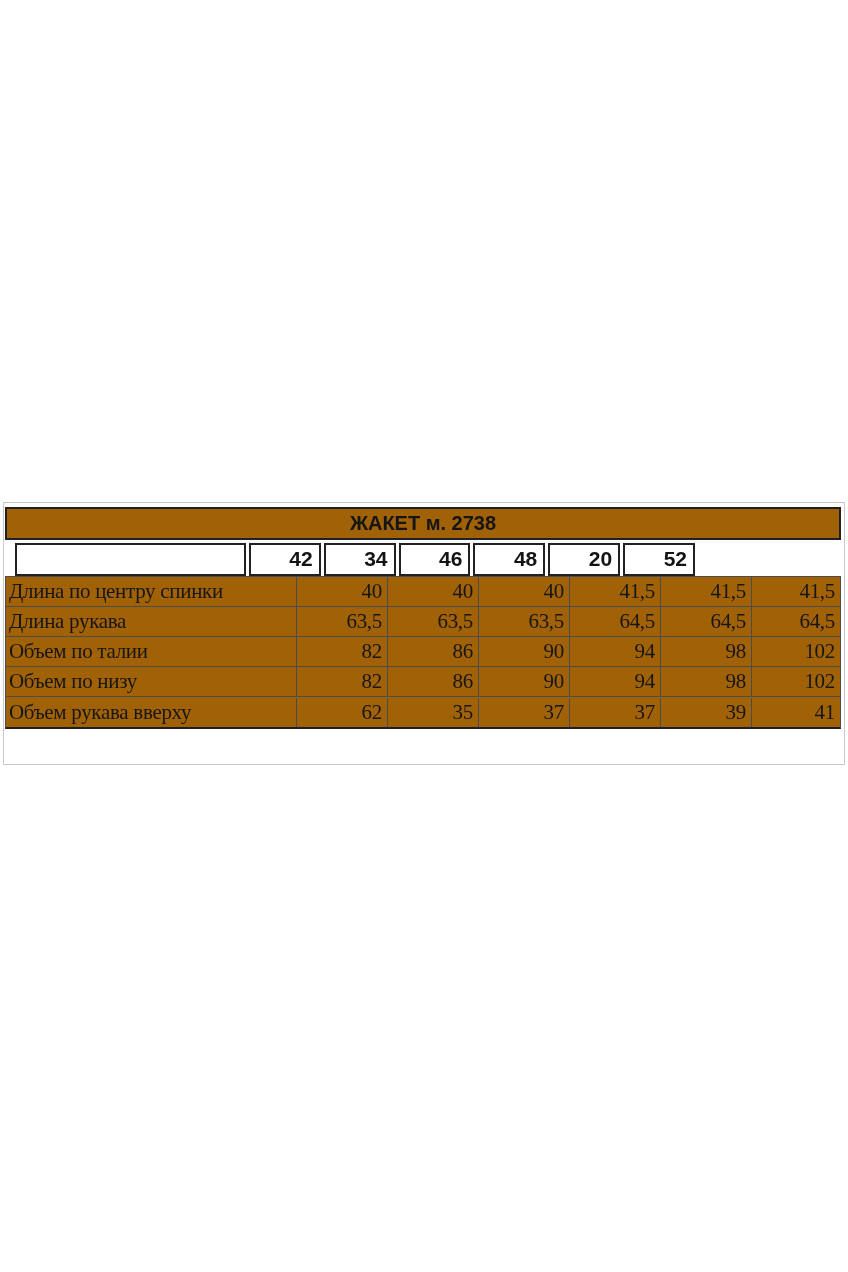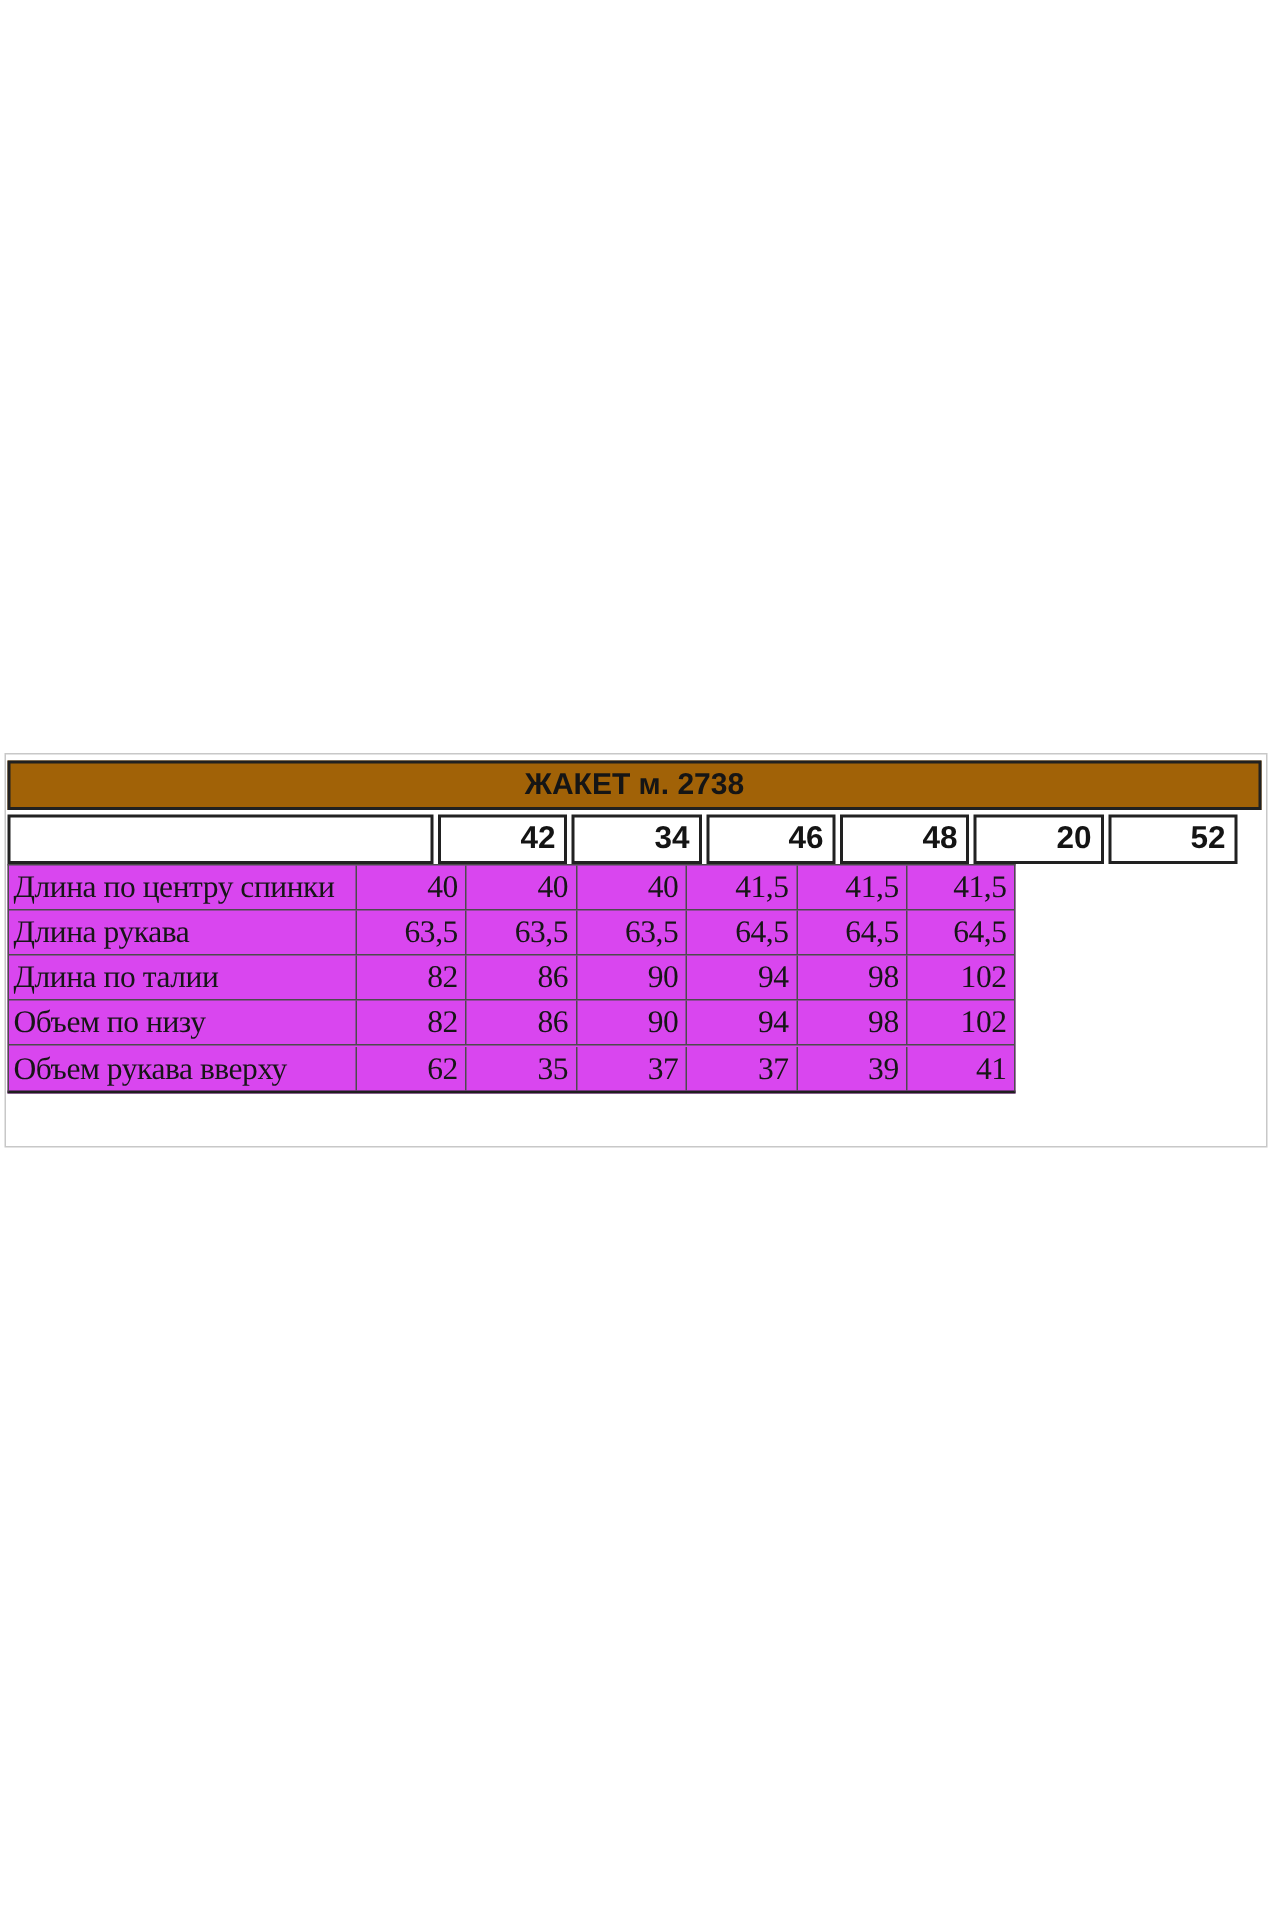--- a/index.html
+++ b/index.html
@@ -38,23 +38,23 @@
     justify-content: center;
     font-family: "Liberation Sans", sans-serif;
     font-weight: 700;
     font-size: 20px;
     color: #151515;
     background: #a16207;
   }
   
   .header-row {
     position: absolute;
-    left: 5px;
+    left: 15px;
     top: 543px;
-    width: 820px;
+    width: 680px;
     height: 33px;
     display: flex;
   }
   .hcell {
     box-sizing: border-box;
     border: 2px solid #212121;
     height: 33px;
     background: #ffffff;
   }
   .hcell.label-h {
@@ -69,25 +69,25 @@
     font-weight: 700;
     font-size: 21px;
     line-height: 28px;
     color: #141414;
   }
   
   .data-grid {
     position: absolute;
     left: 5px;
     top: 576px;
-    width: 672px;
+    width: 836px;
     box-sizing: border-box;
     border: 1px solid #4c4c4c;
     border-bottom: 2px solid #1f1f1f;
-    background: #d946ef;
+    background: #a16207;
   }
   .drow {
     display: flex;
     height: 30px;
     box-sizing: border-box;
     border-bottom: 1px solid #4c4c4c;
   }
   .drow:last-child {
     border-bottom: none;
     align-items: flex-end;
@@ -157,21 +157,21 @@
       <div class="cell val">63,5</div>
       <div class="cell val">63,5</div>
       <div class="cell val">63,5</div>
       <div class="cell val">64,5</div>
       <div class="cell val">64,5</div>
       <div class="cell val last">64,5</div>
     </div>
 
 
     <div class="drow">
-      <div class="cell label">Длина по талии</div>
+      <div class="cell label">Объем по талии</div>
       <div class="cell val">82</div>
       <div class="cell val">86</div>
       <div class="cell val">90</div>
       <div class="cell val">94</div>
       <div class="cell val">98</div>
       <div class="cell val last">102</div>
     </div>
 
     <div class="drow">
       <div class="cell label">Объем по низу</div>

